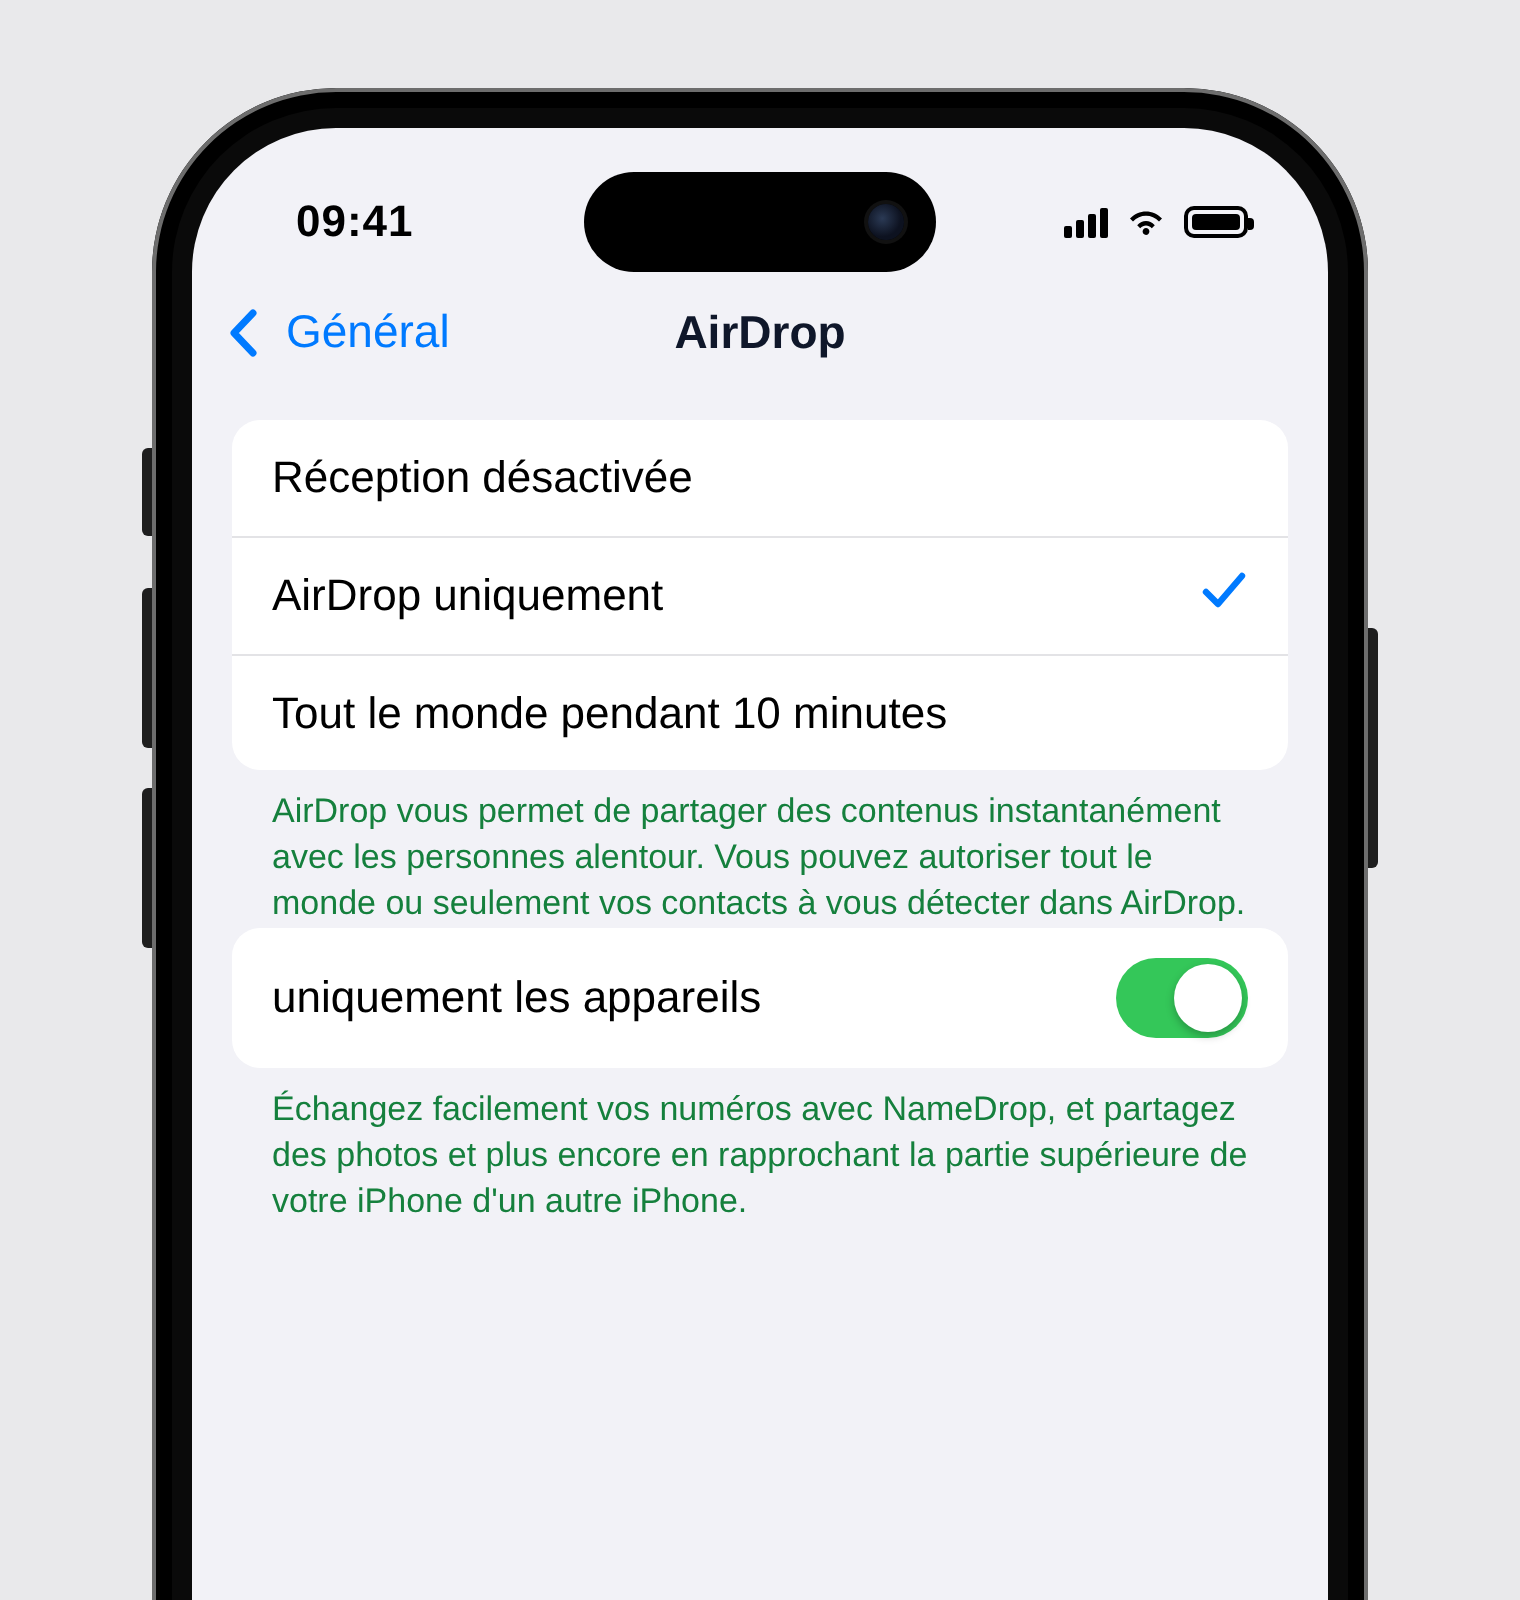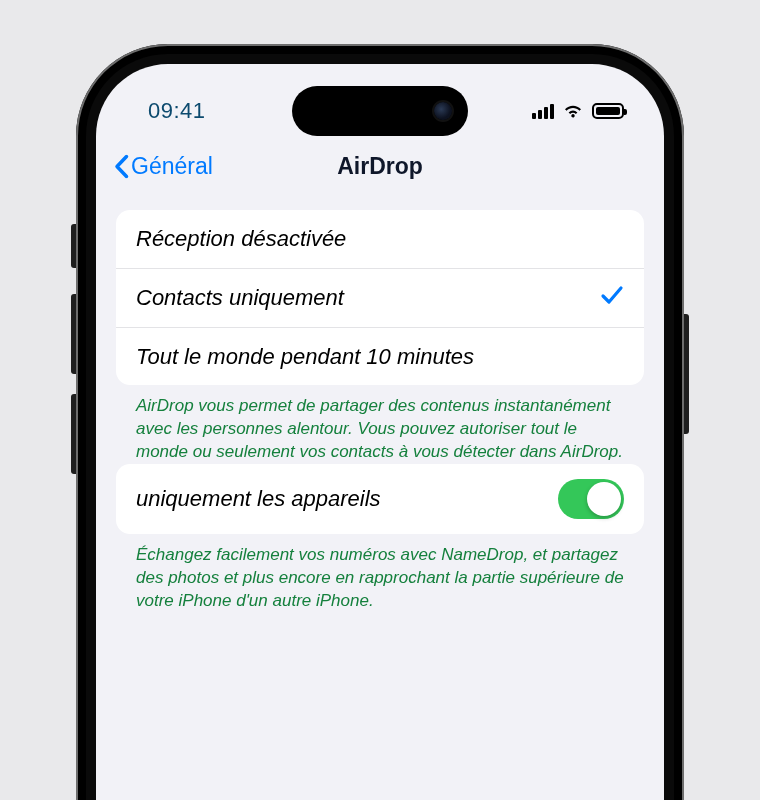--- a/index.html
+++ b/index.html
@@ -62,48 +62,48 @@
     background: radial-gradient(circle at 40% 40%, #2b3a55 0%, #0d1220 60%);
     box-shadow: 0 0 0 2px #111;
   }
 
   
   .statusbar {
     display: flex; align-items: center; justify-content: space-between;
     padding: 28px 40px 8px 52px;
     height: 74px;
   }
-  .time { font-size: 22px; font-weight: 400; color: #0c4a6e; letter-spacing: 0.5px; }
+  .time { font-size: 22px; font-weight: 700; color: #000000; letter-spacing: 0.5px; }
   .status-icons { display: flex; align-items: center; gap: 8px; }
   .cell { display: flex; align-items: flex-end; gap: 2px; height: 16px; }
   .cell span { width: 4px; background: #000; border-radius: 1px; }
   .cell span:nth-child(1){height:6px}.cell span:nth-child(2){height:9px}
   .cell span:nth-child(3){height:12px}.cell span:nth-child(4){height:15px}
   .battery {
     width: 32px; height: 16px; border: 2px solid #000; border-radius: 5px;
     position: relative; padding: 2px;
   }
   .battery::after { content:""; position:absolute; right:-5px; top:4px; width:3px; height:6px; background:#000; border-radius:0 2px 2px 0;}
   .battery .fill { width: 100%; height: 100%; background: #000; border-radius: 2px; }
 
   
   .navbar {
     position: relative; height: 56px;
     display: flex; align-items: center; justify-content: center;
   }
   .back {
     position: absolute; left: 18px; top: 50%; transform: translateY(-50%);
-    display: flex; align-items: center; gap: 2px;
+    display: flex; align-items: center; gap: 14px;
     color: #007aff; font-size: 23px; font-weight: 400;
     cursor: pointer;
   }
   .title { font-size: 23px; font-weight: 600; color: #0f172a; }
 
   
-  .content { padding: 16px 20px 0 20px; font-style: italic; }
+  .content { padding: 16px 20px 0 20px; }
   .group {
     background: #fff; border-radius: 14px; overflow: hidden;
   }
   .row {
     display: flex; align-items: center; justify-content: space-between;
     padding: 15px 20px; min-height: 58px;
     font-size: 22px; color: #000;
     cursor: pointer;
   }
   .row + .row { border-top: 1px solid #e3e3e6; }
@@ -174,21 +174,21 @@
         <div class="title">AirDrop</div>
       </div>
 
       <div class="content">
 
         <div class="group">
           <div class="row">
             <span>Réception désactivée</span>
           </div>
           <div class="row">
-            <span>Contacts uniquement</span>
+            <span>AirDrop uniquement</span>
             <span class="check">
               <svg width="24" height="22" viewBox="0 0 24 22">
                   <path d="M3 12 L9 18 L21 4" stroke="#007aff" stroke-width="3.2" fill="none" stroke-linecap="round" stroke-linejoin="round"></path>
                 </svg>
             </span>
           </div>
           <div class="row">
             <span>Tout le monde pendant 10 minutes</span>
           </div>
         </div>

